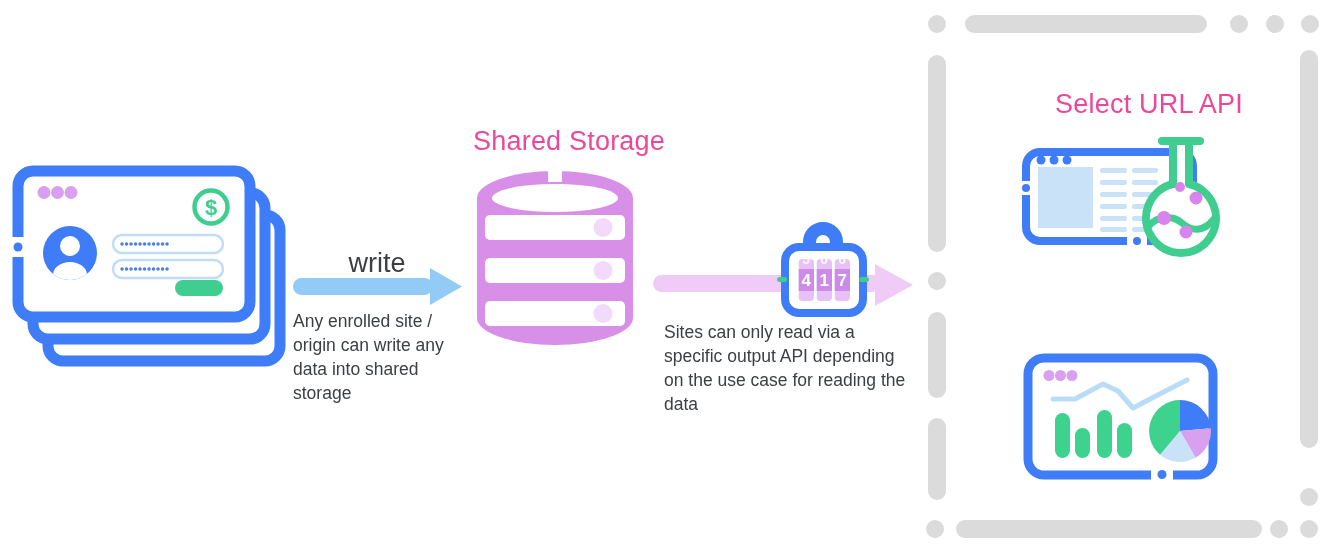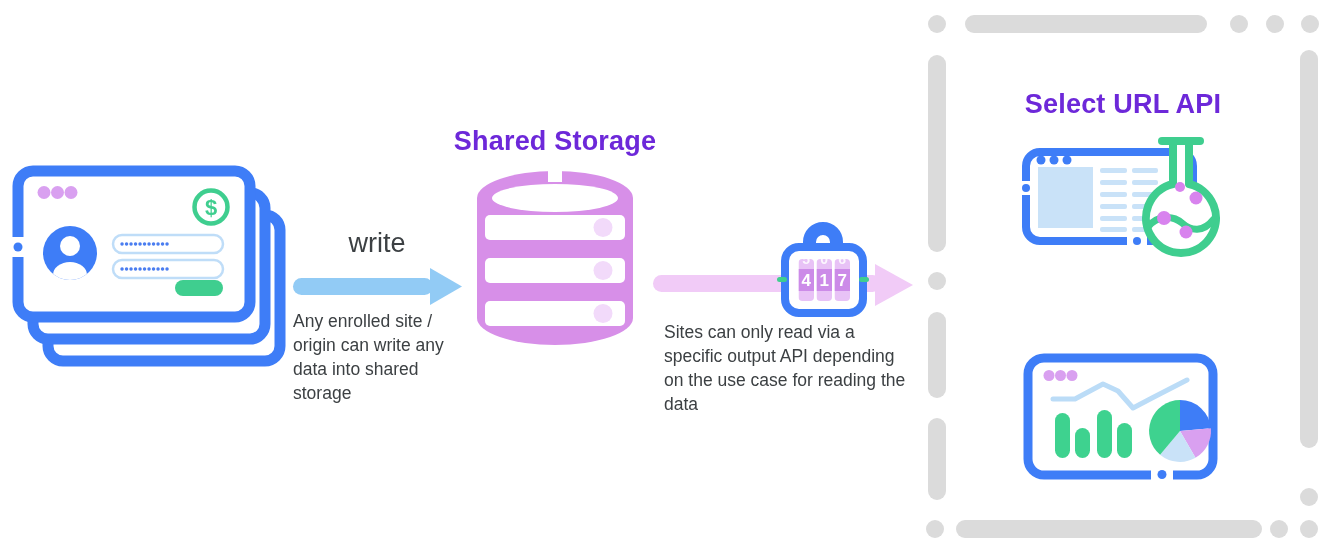--- a/index.html
+++ b/index.html
@@ -1,22 +1,22 @@
 <!DOCTYPE html>
 <html><head>
 <meta charset="utf-8">
 <style>
   html,body{margin:0;padding:0;background:#ffffff;}
   #stage{
     position:relative;width:1333px;height:555px;background:#ffffff;
     font-family:"Liberation Sans",sans-serif;overflow:hidden;
   }
   .abs{position:absolute;}
-  .title{font-weight:700;font-size:27px;color:#6d28d9;text-align:center;letter-spacing:.2px;}
-  .flowlabel{font-size:27px;color:#3c4043;text-align:center;}
+  .title{font-weight:400;font-size:27px;color:#ec4899;text-align:right;letter-spacing:.2px;}
+  .flowlabel{font-size:27px;color:#3c4043;text-align:center;margin-top:20px;}
   .desc{font-size:17.5px;line-height:24px;color:#3c4043;}
   .dash{position:absolute;background:#dbdbdb;border-radius:9px;}
   svg{display:block;overflow:visible;}
 </style>
 </head>
 <body>
 
 <div id="stage">
 
   <svg class="abs" style="left:14px;top:165px" width="270" height="205" viewBox="0 0 270 205">

